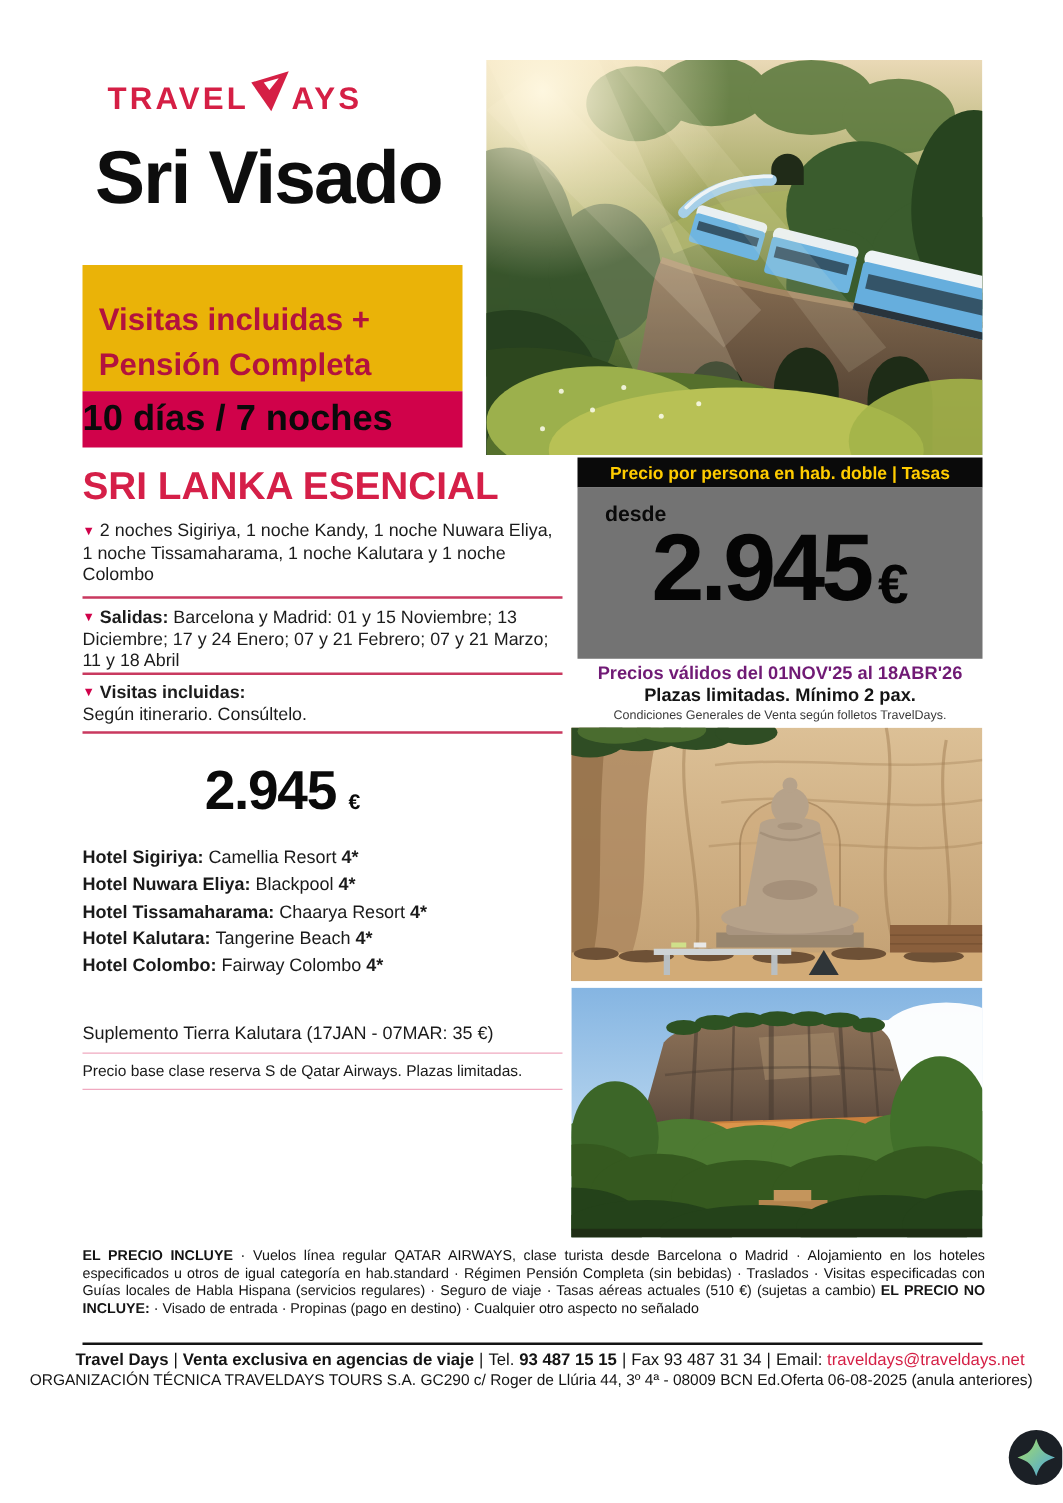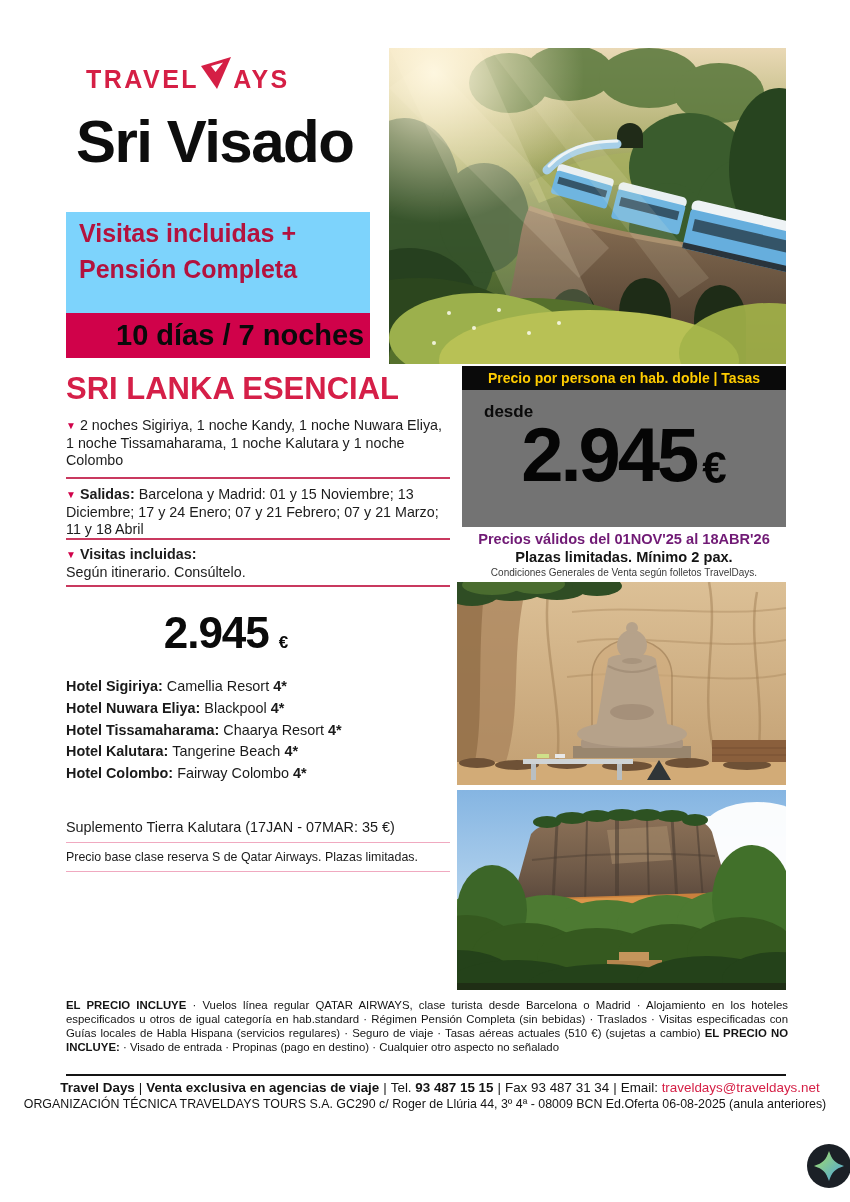--- a/index.html
+++ b/index.html
@@ -7,26 +7,26 @@
         font-family:"Liberation Sans","DejaVu Sans",sans-serif;color:#111;}
   .abs{position:absolute;}
 
   
   .logo{left:86px;top:64px;display:flex;align-items:flex-start;}
   .logo .word{font-size:25px;font-weight:bold;color:#d51f45;letter-spacing:2.5px;line-height:30px;}
   .logo svg{margin:-8px 1px 0 1px;}
 
   .title{left:76px;top:110px;font-size:60px;font-weight:bold;color:#0d0d0d;letter-spacing:-1.5px;line-height:64px;}
 
-  .yellow-box{left:66px;top:212px;width:304px;height:101px;background:#7dd3fc;
-              padding:3px 0 0 13px;box-sizing:border-box;}
+  .yellow-box{left:66px;top:212px;width:304px;height:101px;background:#eab308;
+              padding:26px 0 0 13px;box-sizing:border-box;}
   .yellow-box div{font-size:25px;font-weight:bold;color:#b3123e;line-height:36px;}
 
   .red-box{left:66px;top:313px;width:304px;height:45px;background:#d0024a;}
-  .red-box div{font-size:29px;font-weight:bold;color:#0a0a0a;line-height:45px;padding-left:10px;margin-left:40px;}
+  .red-box div{font-size:29px;font-weight:bold;color:#0a0a0a;line-height:45px;}
 
   .offer-title{left:66px;top:371px;font-size:31px;font-weight:bold;color:#d51f48;letter-spacing:0;}
 
   .para{left:66px;width:386px;font-size:14.3px;line-height:16.8px;color:#1c1c1c;}
   .p1{top:417px;}
   .p2{top:486px;}
   .p3{top:546px;}
   .tri{color:#d0024a;font-size:10px;vertical-align:1px;}
   .b{font-weight:bold;}
   .hr-red{left:66px;width:384px;height:2px;background:#c9395f;}

